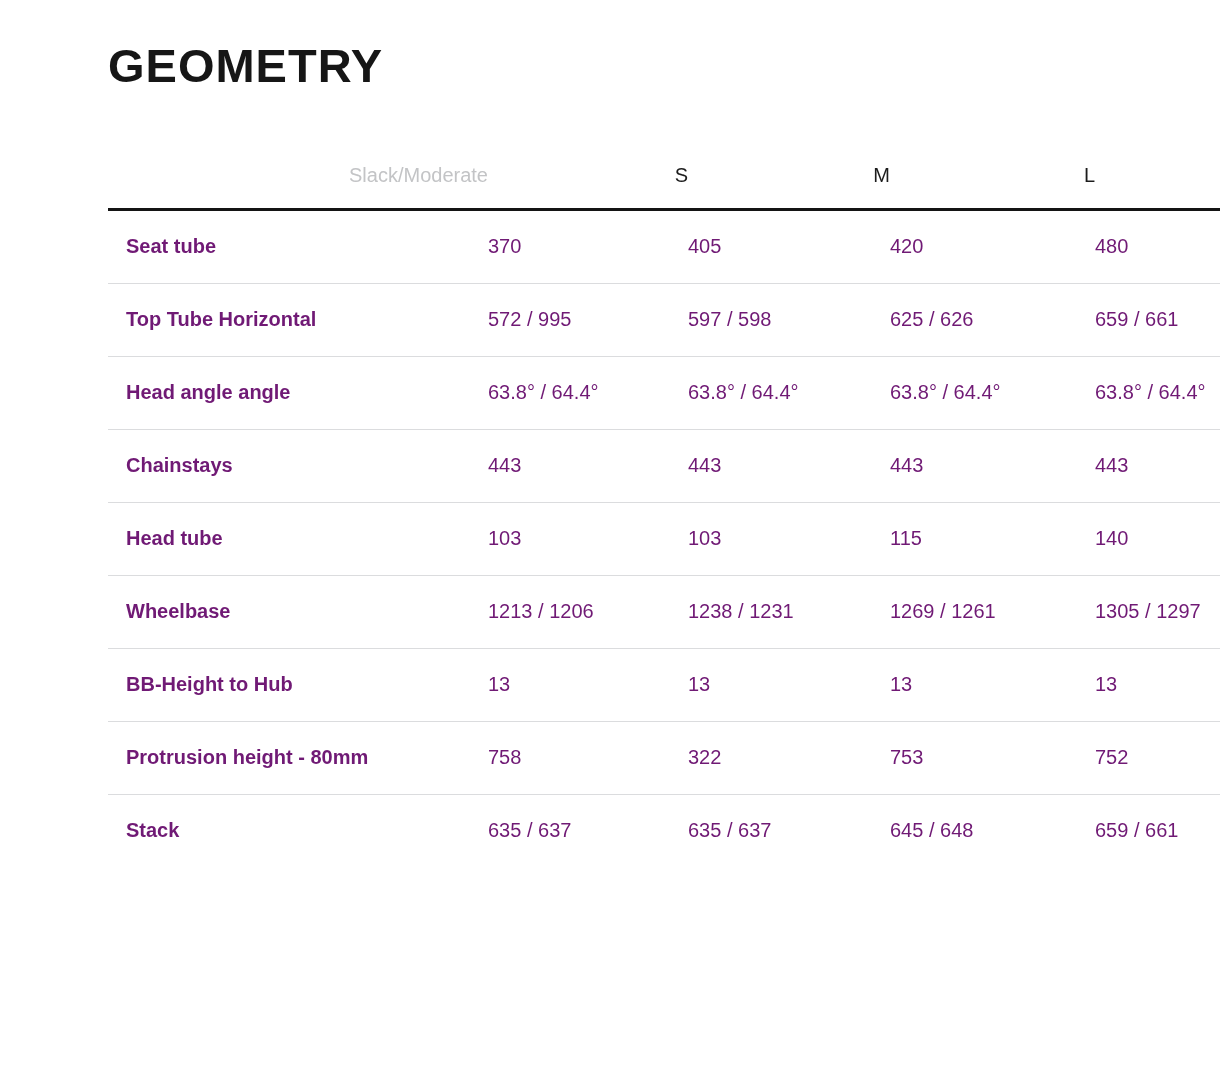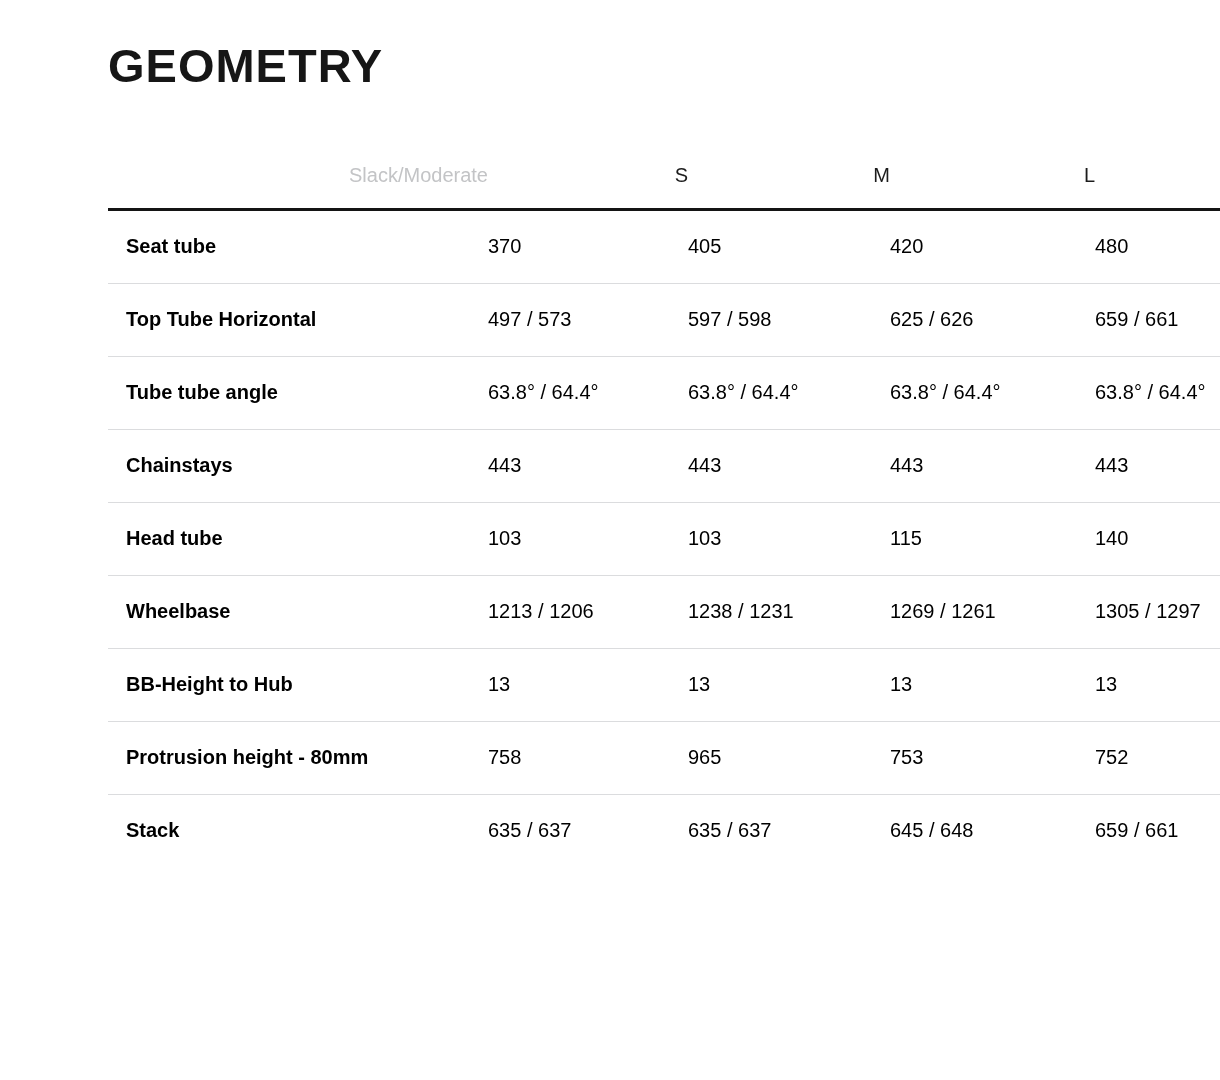--- a/index.html
+++ b/index.html
@@ -47,21 +47,21 @@
     color: #c3c4c6;
     padding-left: 18px;
   }
   tbody td {
     height: 72px;
     padding: 0;
     font-size: 20px;
     font-weight: 400;
     vertical-align: middle;
     border-top: 1px solid #dbdcde;
-    color: #000000;
+    color: #701a75;
   }
   tbody tr:first-child td {
     border-top: none;
   }
   tbody td.row-label {
     font-weight: 700;
     padding-left: 18px;
   }
 </style>
 </head>
@@ -91,27 +91,27 @@
     <tbody id="geometry-body">
         <tr>
     <td class="row-label">Seat tube</td>
     <td>370</td>
     <td>405</td>
     <td>420</td>
     <td>480</td>
   </tr>
         <tr>
     <td class="row-label">Top Tube Horizontal</td>
-    <td>497 / 573</td>
+    <td>572 / 995</td>
     <td>597 / 598</td>
     <td>625 / 626</td>
     <td>659 / 661</td>
   </tr>
         <tr>
-    <td class="row-label">Tube tube angle</td>
+    <td class="row-label">Head angle angle</td>
     <td>63.8° / 64.4°</td>
     <td>63.8° / 64.4°</td>
     <td>63.8° / 64.4°</td>
     <td>63.8° / 64.4°</td>
   </tr>
         <tr>
     <td class="row-label">Chainstays</td>
     <td>443</td>
     <td>443</td>
     <td>443</td>
@@ -134,21 +134,21 @@
         <tr>
     <td class="row-label">BB-Height to Hub</td>
     <td>13</td>
     <td>13</td>
     <td>13</td>
     <td>13</td>
   </tr>
         <tr>
     <td class="row-label">Protrusion height - 80mm</td>
     <td>758</td>
-    <td>965</td>
+    <td>322</td>
     <td>753</td>
     <td>752</td>
   </tr>
         <tr>
     <td class="row-label">Stack</td>
     <td>635 / 637</td>
     <td>635 / 637</td>
     <td>645 / 648</td>
     <td>659 / 661</td>
   </tr>

